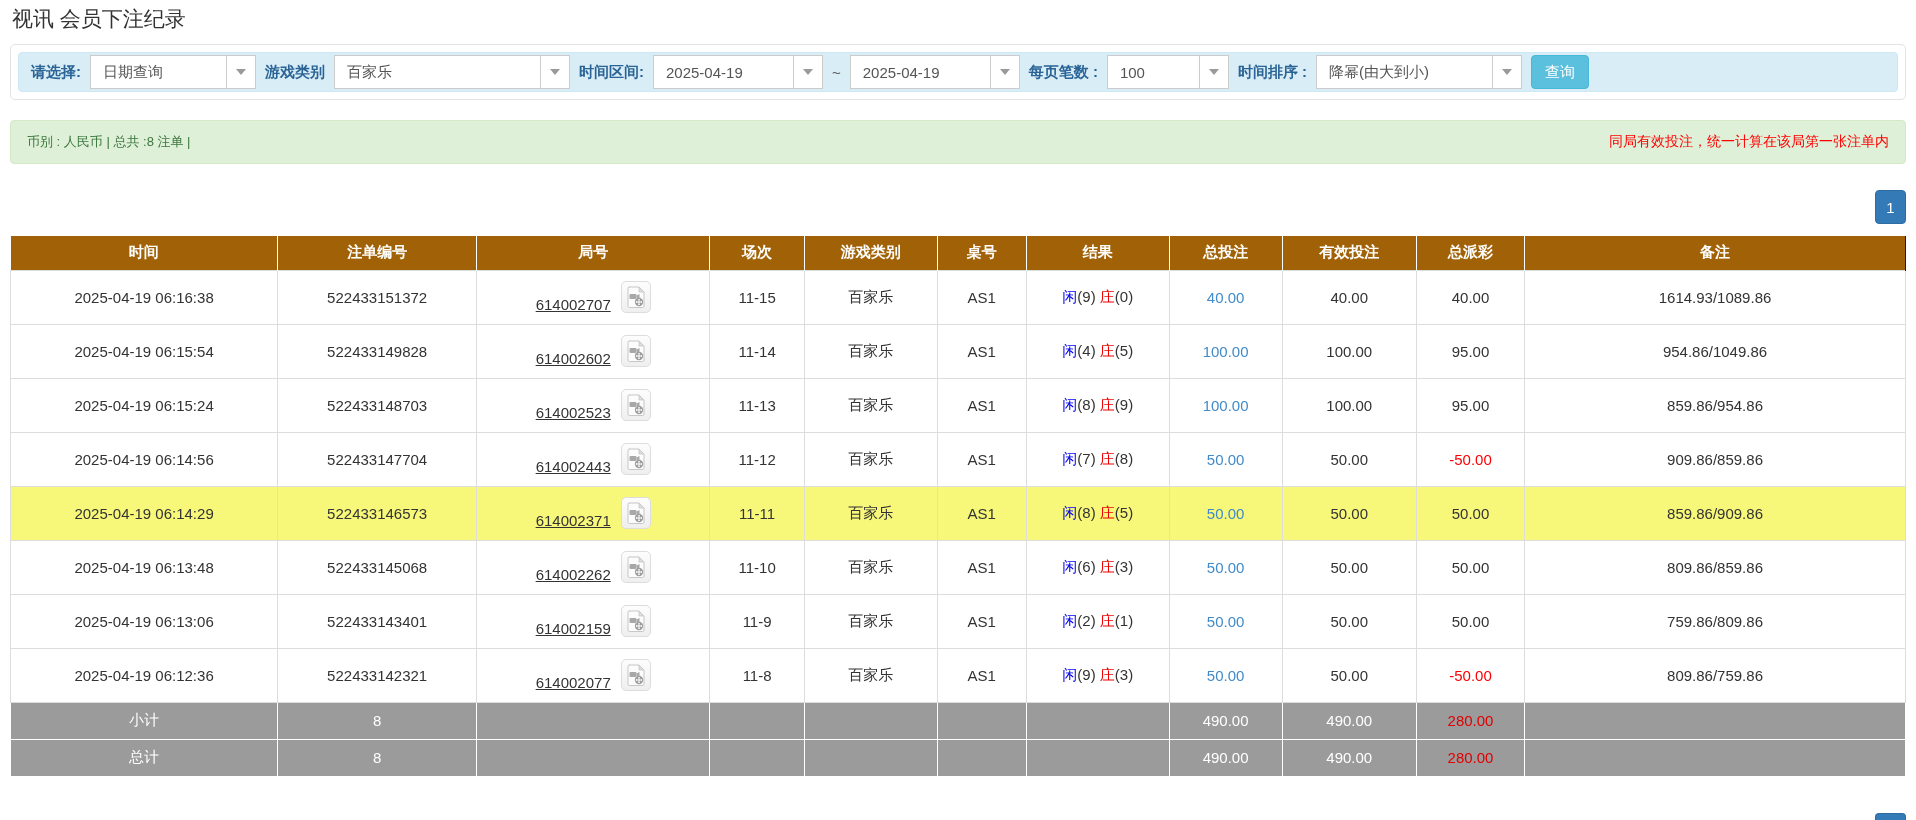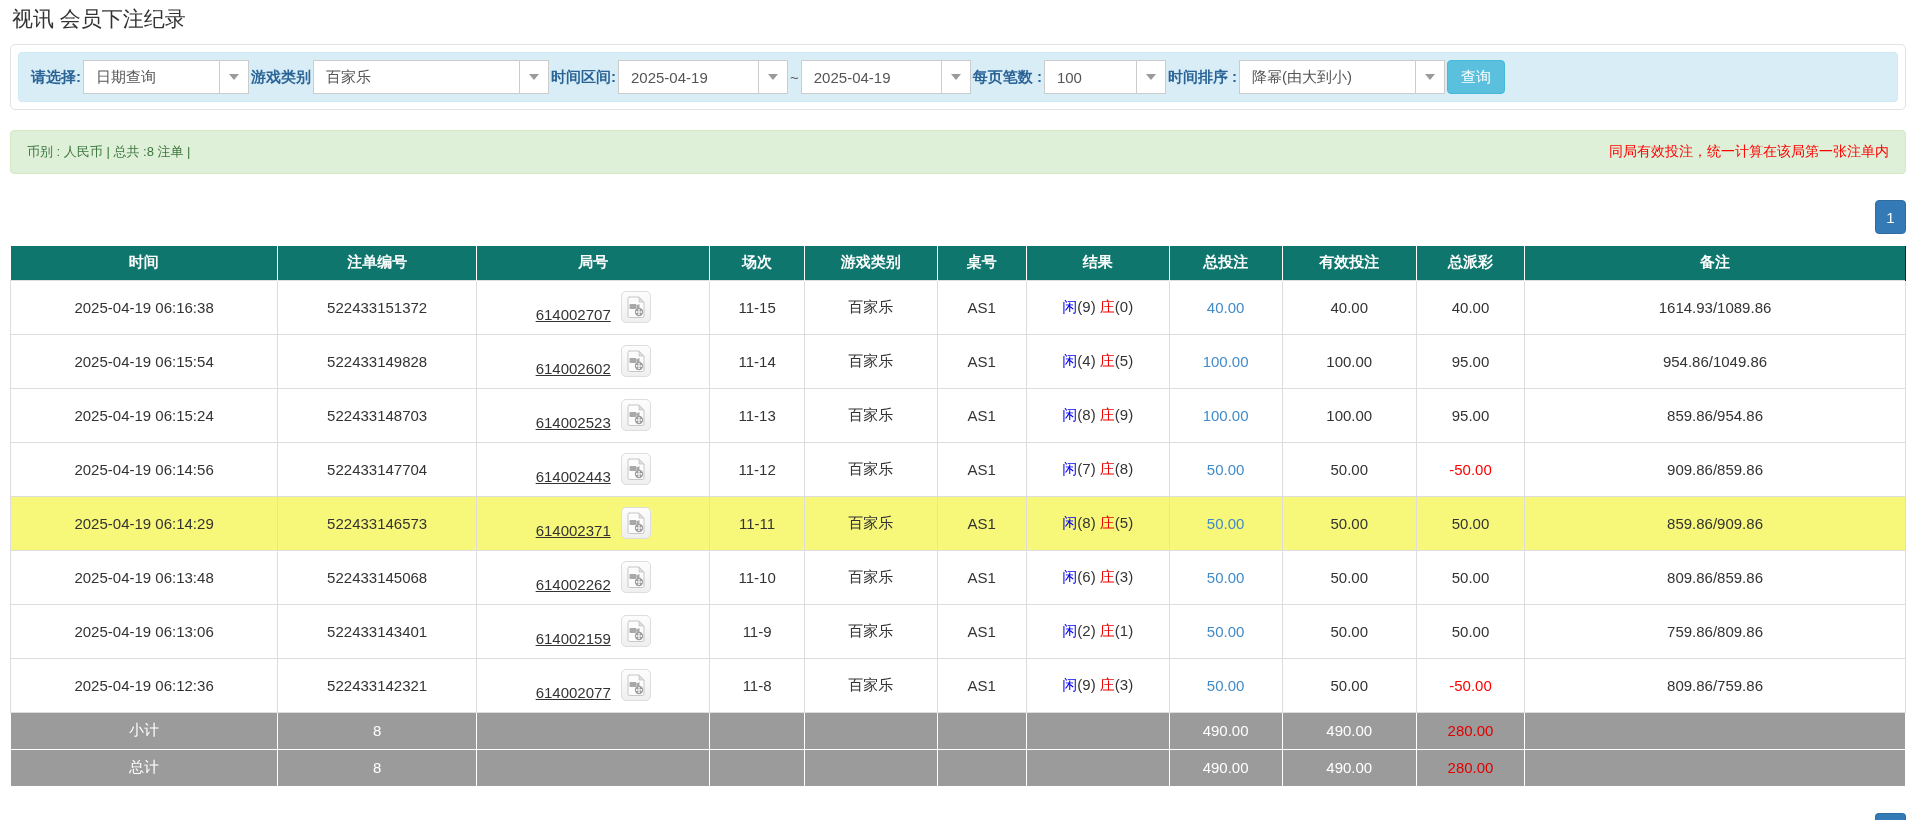--- a/index.html
+++ b/index.html
@@ -11,21 +11,21 @@
   }
   .page-title {
     margin:6px 0 12px 12px; font-size:21px; font-weight:500; color:#333; line-height:26px;
   }
   
   .panel-wrap {
     margin:0 10px; border:1px solid #e3e3e3; border-radius:5px; background:#fff; padding:7px;
   }
   .filter-bar {
     background:#d9edf7; border:1px solid #cde9f5; border-radius:4px;
-    padding:0 12px; display:flex; align-items:center; gap:2px; height:50px;
+    padding:0 12px; display:flex; align-items:center; gap:9px; height:40px;
   }
   .f-label { font-size:15px; font-weight:bold; color:#2a6496; white-space:nowrap; }
   .combo {
     display:inline-flex; align-items:stretch; background:#fff; border:1px solid #ccc;
     border-radius:0; height:34px; overflow:hidden; cursor:pointer;
   }
   .combo .val { padding:0 12px; font-size:15px; color:#555; display:flex; align-items:center; white-space:nowrap; flex:1; }
   .combo .caret-box { width:29px; border-left:1px solid #ccc; display:flex; align-items:center; justify-content:center; background:#fff; }
   .caret { width:0; height:0; border-left:5px solid transparent; border-right:5px solid transparent; border-top:6px solid #9a9a9a; }
   .w-select1 { width:166px; } .w-game { width:236px; } .w-date { width:170px; }
@@ -48,21 +48,21 @@
     min-width:31px; height:34px; background:#337ab7; border:1px solid #2e6da4; color:#fff;
     border-radius:4px; font-size:15px; display:flex; align-items:center; justify-content:center; cursor:pointer;
   }
   .pager-bottom-partial {
     position:absolute; right:10px; bottom:0; width:31px; height:7px;
     background:#337ab7; border:1px solid #2e6da4; border-bottom:none; border-radius:4px 4px 0 0; cursor:pointer;
   }
   
   table.records { width:1896px; margin:0 10px; border-collapse:collapse; table-layout:fixed; }
   thead th {
-    background:#0f766e; color:#fff; font-weight:bold; font-size:15px; height:34px;
+    background:#a16207; color:#fff; font-weight:bold; font-size:15px; height:34px;
     border-right:1px solid #fff; text-align:center; padding:0 4px;
   }
   thead th:last-child { border-right:1px solid #1c1c1c; }
   tbody td {
     height:54px; text-align:center; border:1px solid #ddd; font-size:15px; color:#333;
     background:#fff; padding:0 4px;
   }
   tr.highlight td { background:#f7f77a; }
   .bet-link { color:#418bca; text-decoration:none; cursor:pointer; }
   .neg { color:#f00; }

